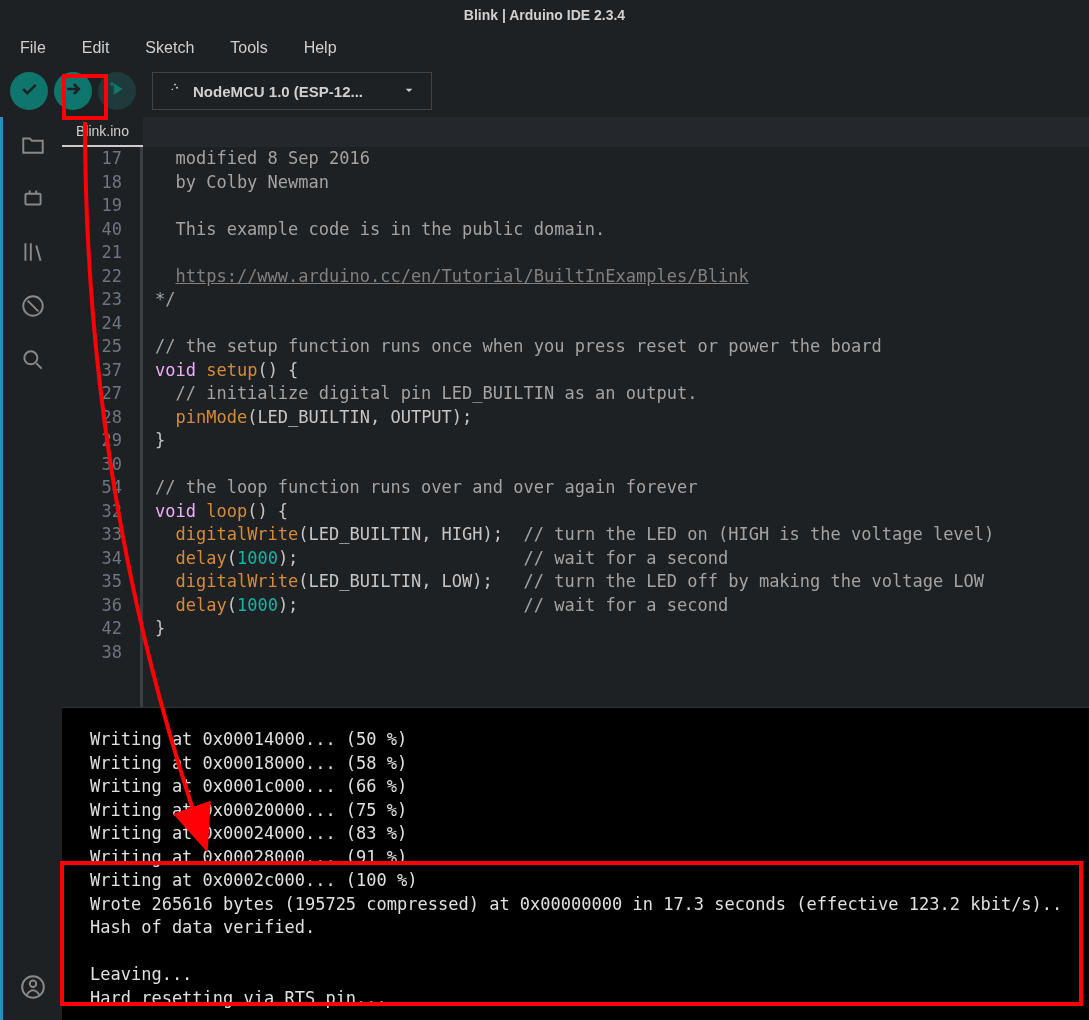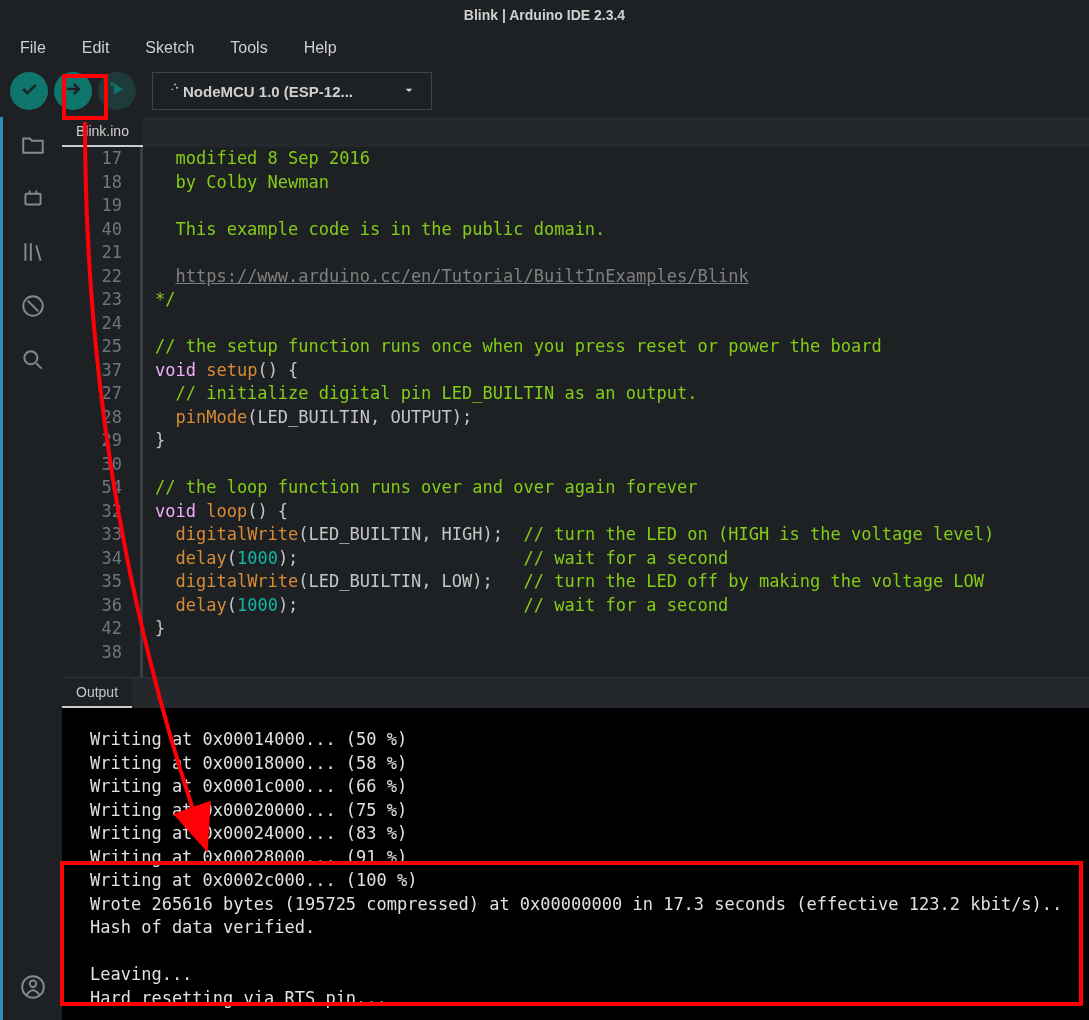--- a/index.html
+++ b/index.html
@@ -59,20 +59,21 @@
 .circle-btn.dim { background: #1f3a3a; color: #0f766e; }
 .circle-btn svg { width: 20px; height: 20px; }
 .board-select {
   margin-left: 10px;
   border: 1px solid #444;
   background: #1e2124;
   height: 38px;
   display: flex;
   align-items: center;
   padding: 0 14px;
+  gap: 10px;
   color: #d0d0d0;
   font-size: 15px;
   cursor: pointer;
   min-width: 280px;
   font-weight: 600;
 }
 .board-select svg { width: 16px; height: 16px; }
 .main-area {
   flex: 1;
   display: flex;
@@ -142,21 +143,21 @@
 .gutter .ln { height: 23.5px; }
 .code-content {
   flex: 1;
   white-space: pre;
   padding-left: 12px;
   border-left: 3px solid #3a3d42;
   position: relative;
   color: #c5c5c5;
 }
 .code-line { height: 23.5px; }
-.c-comment { color: #84cc16; }
+.c-comment { color: #a3a3a3; }
 .c-keyword { color: #f0abfc; }
 .c-func { color: #d88b36; }
 .c-ident { color: #c5c5c5; }
 .c-punct { color: #c5c5c5; }
 .c-number { color: #10b6a6; }
 .c-link { color: #808080; text-decoration: underline; }
 .output-panel {
   background: #000;
   border-top: 1px solid #333;
 }
@@ -310,23 +311,20 @@
           <div class="ln">34</div>
           <div class="ln">35</div>
           <div class="ln">36</div>
           <div class="ln">42</div>
           <div class="ln">38</div>
         </div>
       <div class="code-content" id="code"><div class="code-line"><span class="c-comment">  modified 8 Sep 2016</span></div><div class="code-line"><span class="c-comment">  by Colby Newman</span></div><div class="code-line">&nbsp;</div><div class="code-line"><span class="c-comment">  This example code is in the public domain.</span></div><div class="code-line">&nbsp;</div><div class="code-line"><span class="c-comment">  </span><span class="c-link">https://www.arduino.cc/en/Tutorial/BuiltInExamples/Blink</span></div><div class="code-line"><span class="c-comment">*/</span></div><div class="code-line">&nbsp;</div><div class="code-line"><span class="c-comment">// the setup function runs once when you press reset or power the board</span></div><div class="code-line"><span class="c-keyword">void</span> <span class="c-func">setup</span><span class="c-punct">() {</span></div><div class="code-line"><span class="c-comment">  // initialize digital pin LED_BUILTIN as an output.</span></div><div class="code-line">  <span class="c-func">pinMode</span><span class="c-ident">(LED_BUILTIN, OUTPUT);</span></div><div class="code-line"><span class="c-punct">}</span></div><div class="code-line">&nbsp;</div><div class="code-line"><span class="c-comment">// the loop function runs over and over again forever</span></div><div class="code-line"><span class="c-keyword">void</span> <span class="c-func">loop</span><span class="c-punct">() {</span></div><div class="code-line">  <span class="c-func">digitalWrite</span><span class="c-ident">(LED_BUILTIN, HIGH);</span>  <span class="c-comment">// turn the LED on (HIGH is the voltage level)</span></div><div class="code-line">  <span class="c-func">delay</span><span class="c-punct">(</span><span class="c-number">1000</span><span class="c-punct">);</span>                      <span class="c-comment">// wait for a second</span></div><div class="code-line">  <span class="c-func">digitalWrite</span><span class="c-ident">(LED_BUILTIN, LOW);</span>   <span class="c-comment">// turn the LED off by making the voltage LOW</span></div><div class="code-line">  <span class="c-func">delay</span><span class="c-punct">(</span><span class="c-number">1000</span><span class="c-punct">);</span>                      <span class="c-comment">// wait for a second</span></div><div class="code-line"><span class="c-punct">}</span></div><div class="code-line">&nbsp;</div></div>
     </div>
 
     <div class="output-panel">
-      <div style="background:#24272c;">
-        <div class="output-tab">Output</div>
-      </div>
       <div class="output-body" id="output">Writing at 0x00014000... (50 %)
 Writing at 0x00018000... (58 %)
 Writing at 0x0001c000... (66 %)
 Writing at 0x00020000... (75 %)
 Writing at 0x00024000... (83 %)
 Writing at 0x00028000... (91 %)
 Writing at 0x0002c000... (100 %)
 Wrote 265616 bytes (195725 compressed) at 0x00000000 in 17.3 seconds (effective 123.2 kbit/s)..
 Hash of data verified.
 

